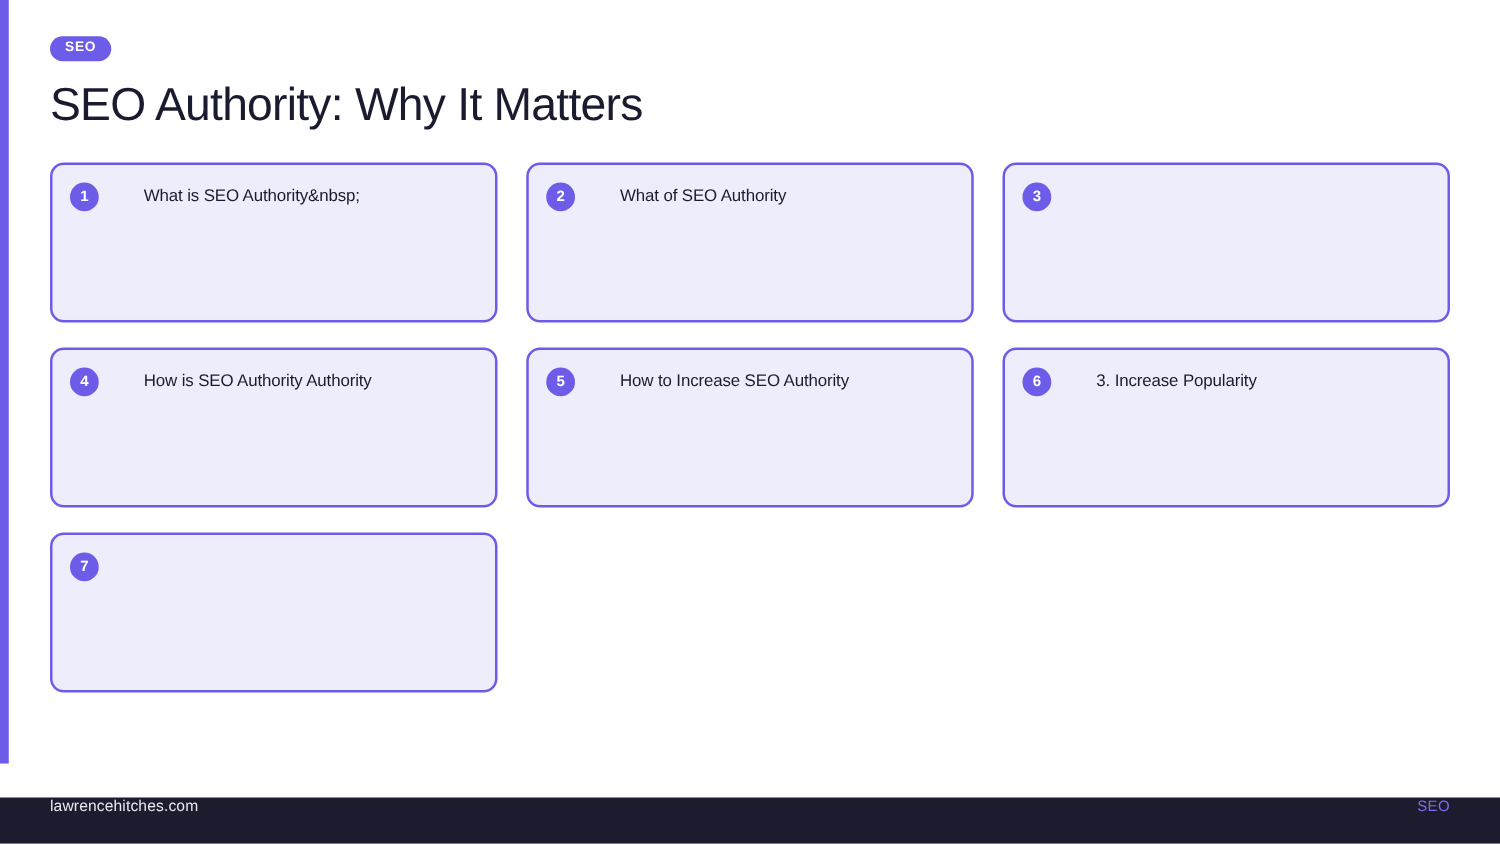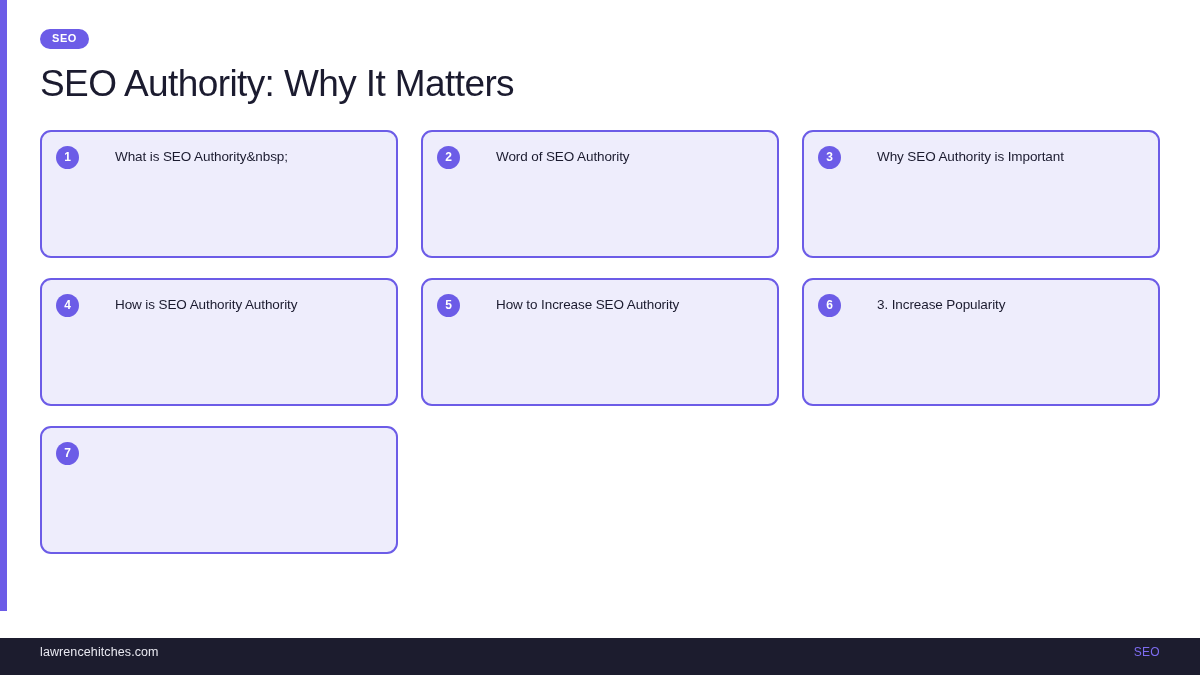--- a/index.html
+++ b/index.html
@@ -145,23 +145,23 @@
     letter-spacing: -0.1px;
     margin-left: 27px;
   }
 
   
   .footer {
     flex: 0 0 auto;
     height: 37px;
     background: #1c1c2e;
     display: flex;
-    align-items: flex-end;
+    align-items: flex-start;
     justify-content: space-between;
-    padding: 16px 40px;
+    padding: 0 40px;
   }
 
   .footer-left {
     color: #e8e8f0;
     font-size: 12.5px;
     letter-spacing: 0.1px;
   }
 
   .footer-right {
     color: #7d6cf0;
@@ -186,26 +186,25 @@
 
       <div class="grid">
 
         <div class="card">
           <span class="card-num">1</span>
           <span class="card-label">What is SEO Authority&amp;nbsp;</span>
         </div>
 
         <div class="card">
           <span class="card-num">2</span>
-          <span class="card-label">Word of SEO Authority</span>
+          <span class="card-label">What of SEO Authority</span>
         </div>
 
         <div class="card">
           <span class="card-num">3</span>
-          <span class="card-label">Why SEO Authority is Important</span>
         </div>
 
         <div class="card">
           <span class="card-num">4</span>
           <span class="card-label">How is SEO Authority Authority</span>
         </div>
 
         <div class="card">
           <span class="card-num">5</span>
           <span class="card-label">How to Increase SEO Authority</span>

